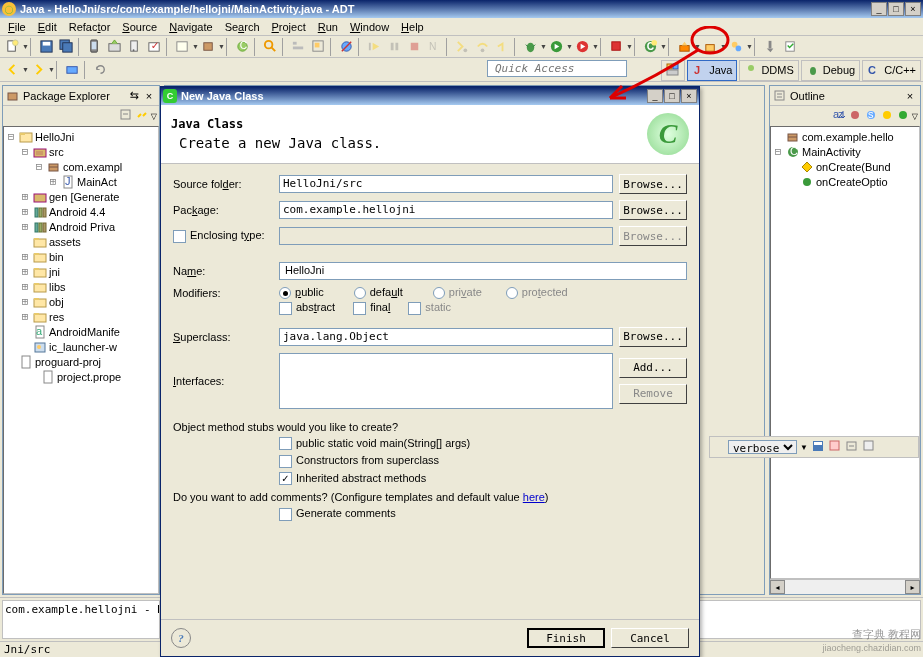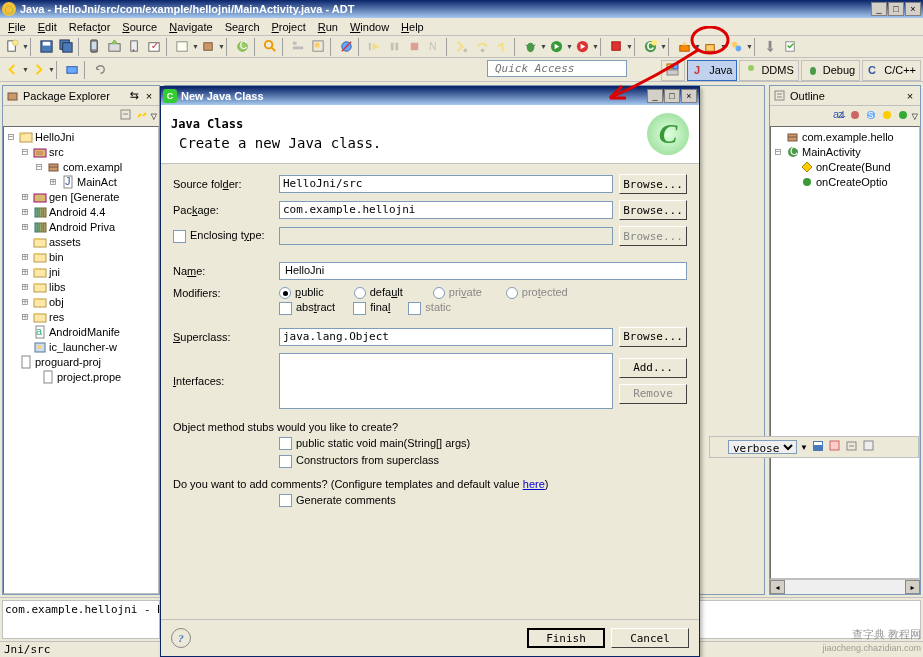--- a/index.html
+++ b/index.html
@@ -757,20 +757,21 @@
         <span class="btn95 dis">Remove</span>
       </div>
     </div>
     <div style="height:6px"></div>
     <div>Object method stubs would you like to create?</div>
     <div style="margin-left:106px;margin-top:4px">
       <div><span class="chk"></span><span>public static void main(String[] args)</span></div>
       <div style="height:4px"></div>
       <div><span class="chk"></span><span>Constructors from superclass</span></div>
       <div style="height:4px"></div>
+      <div><span class="chk">✓</span><span>Inherited abstract methods</span></div>
     </div>
     <div style="height:6px"></div>
     <div>
       <span>Do you want to add comments? (Configure templates and default value </span><a href="#">here</a><span>)</span>
     </div>
     <div style="margin-left:106px;margin-top:4px">
       <div><span class="chk"></span><span>Generate comments</span></div>
     </div>
   </div>
   <div class="dlg-foot">

